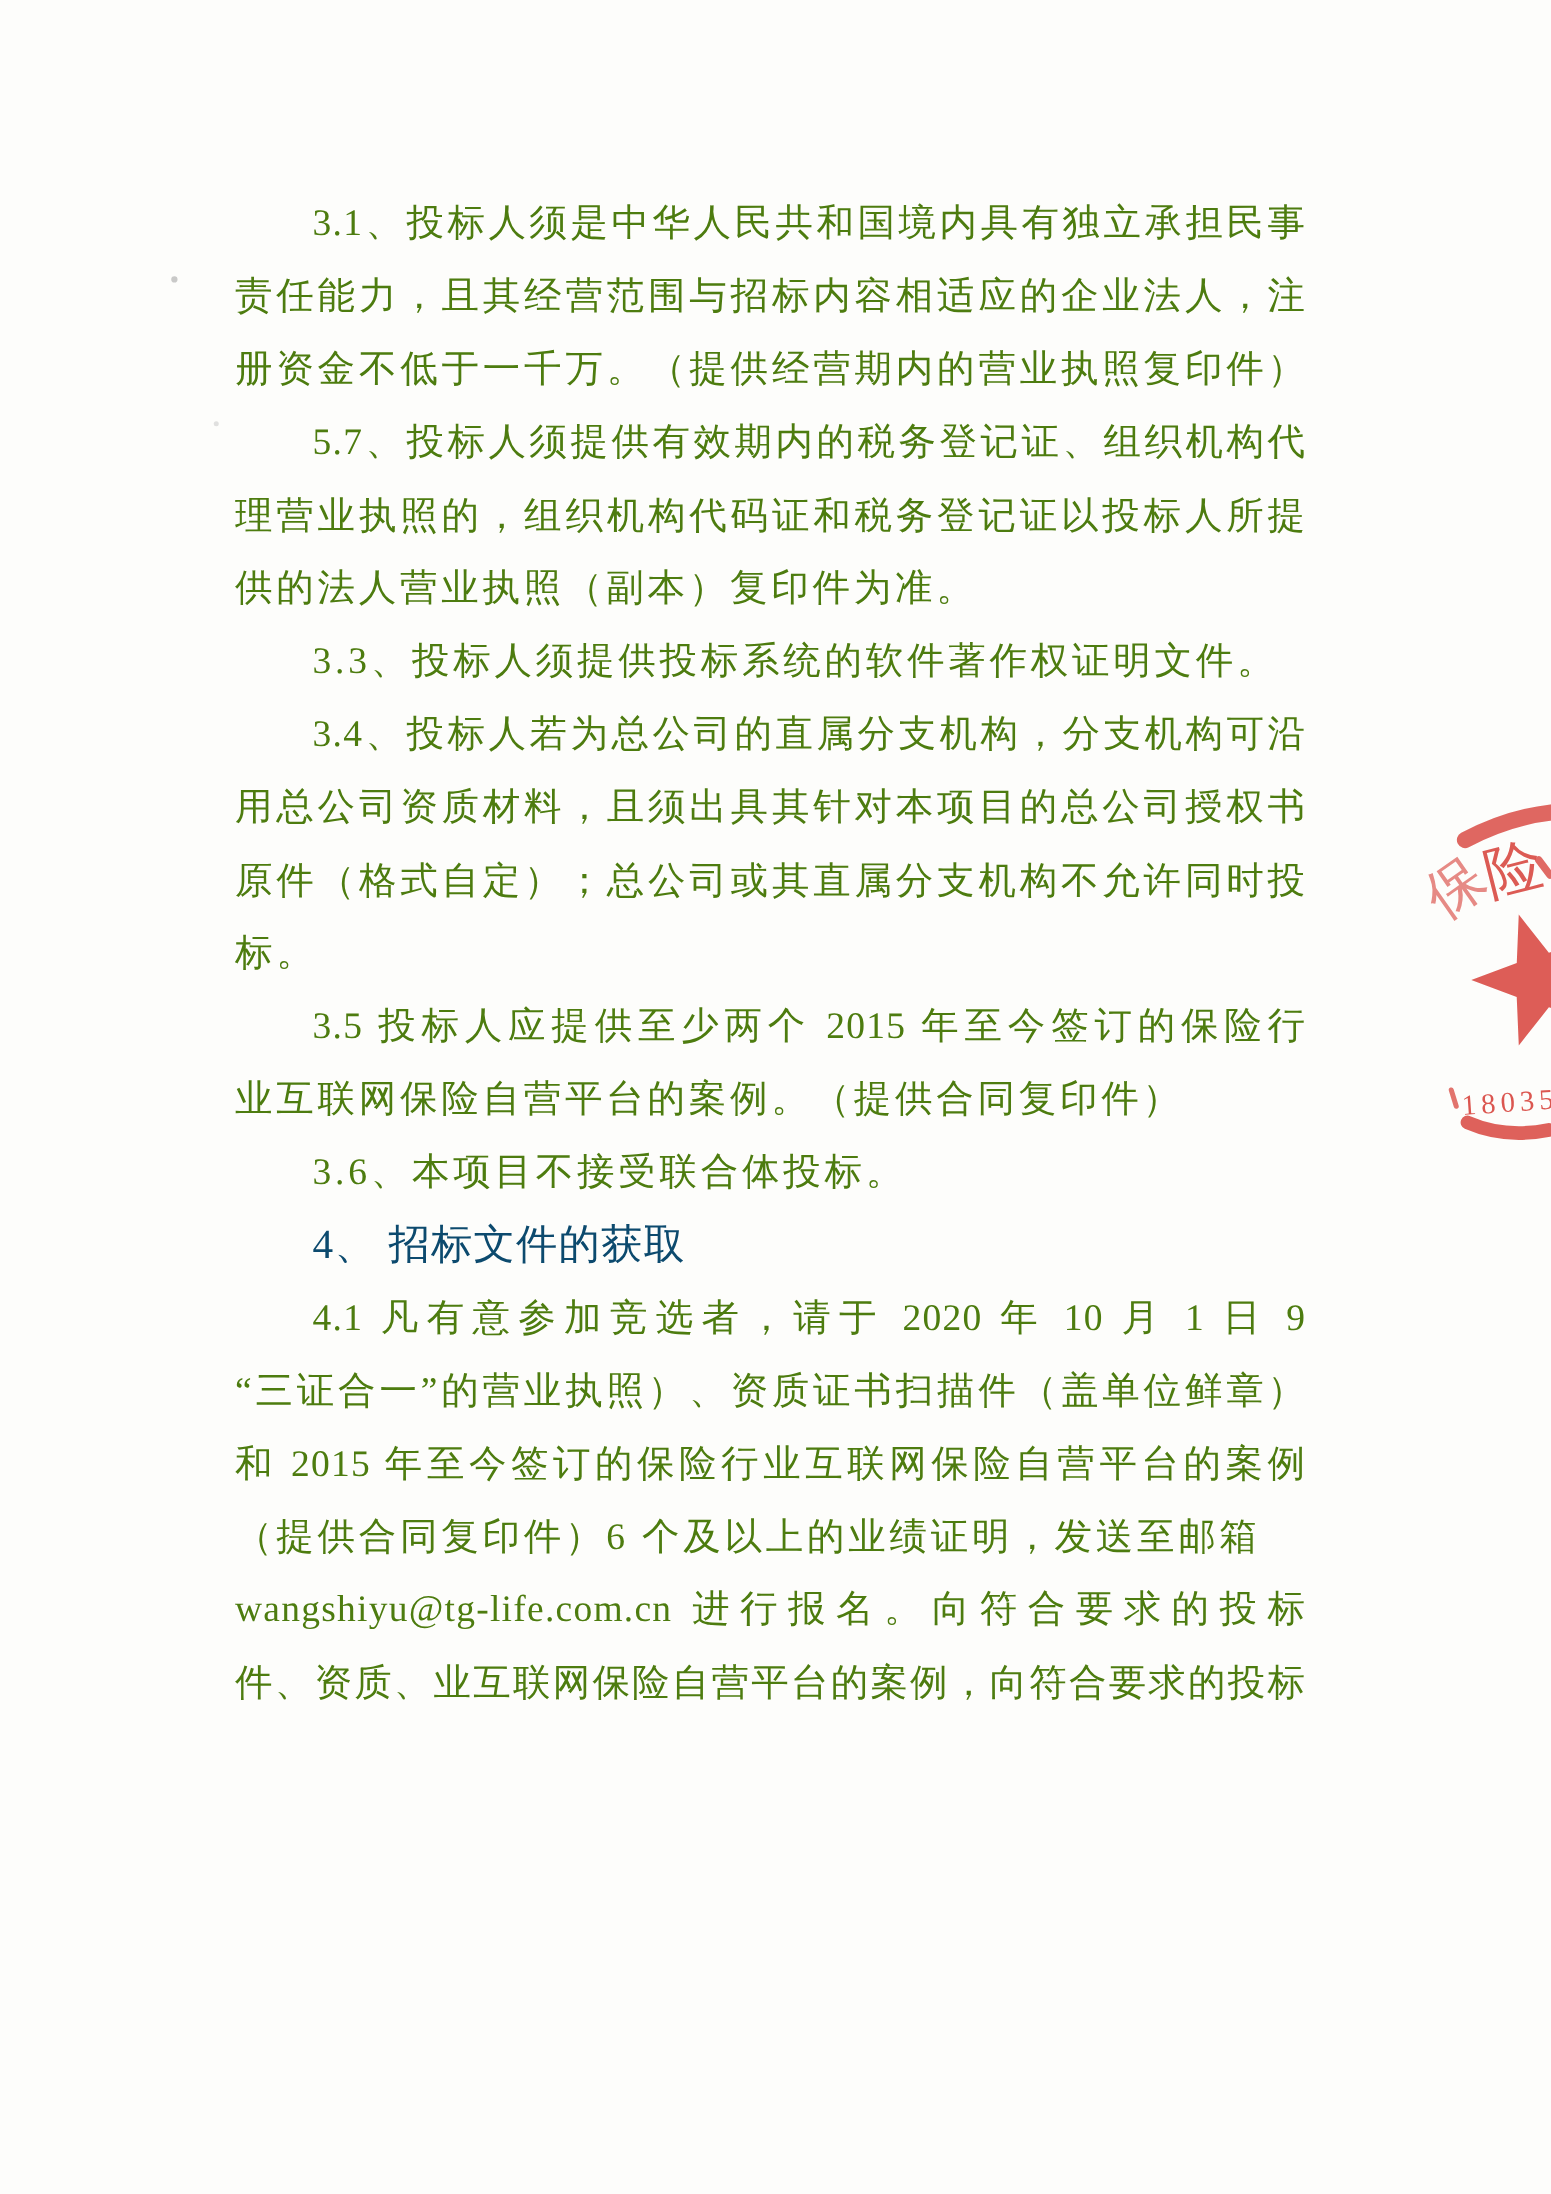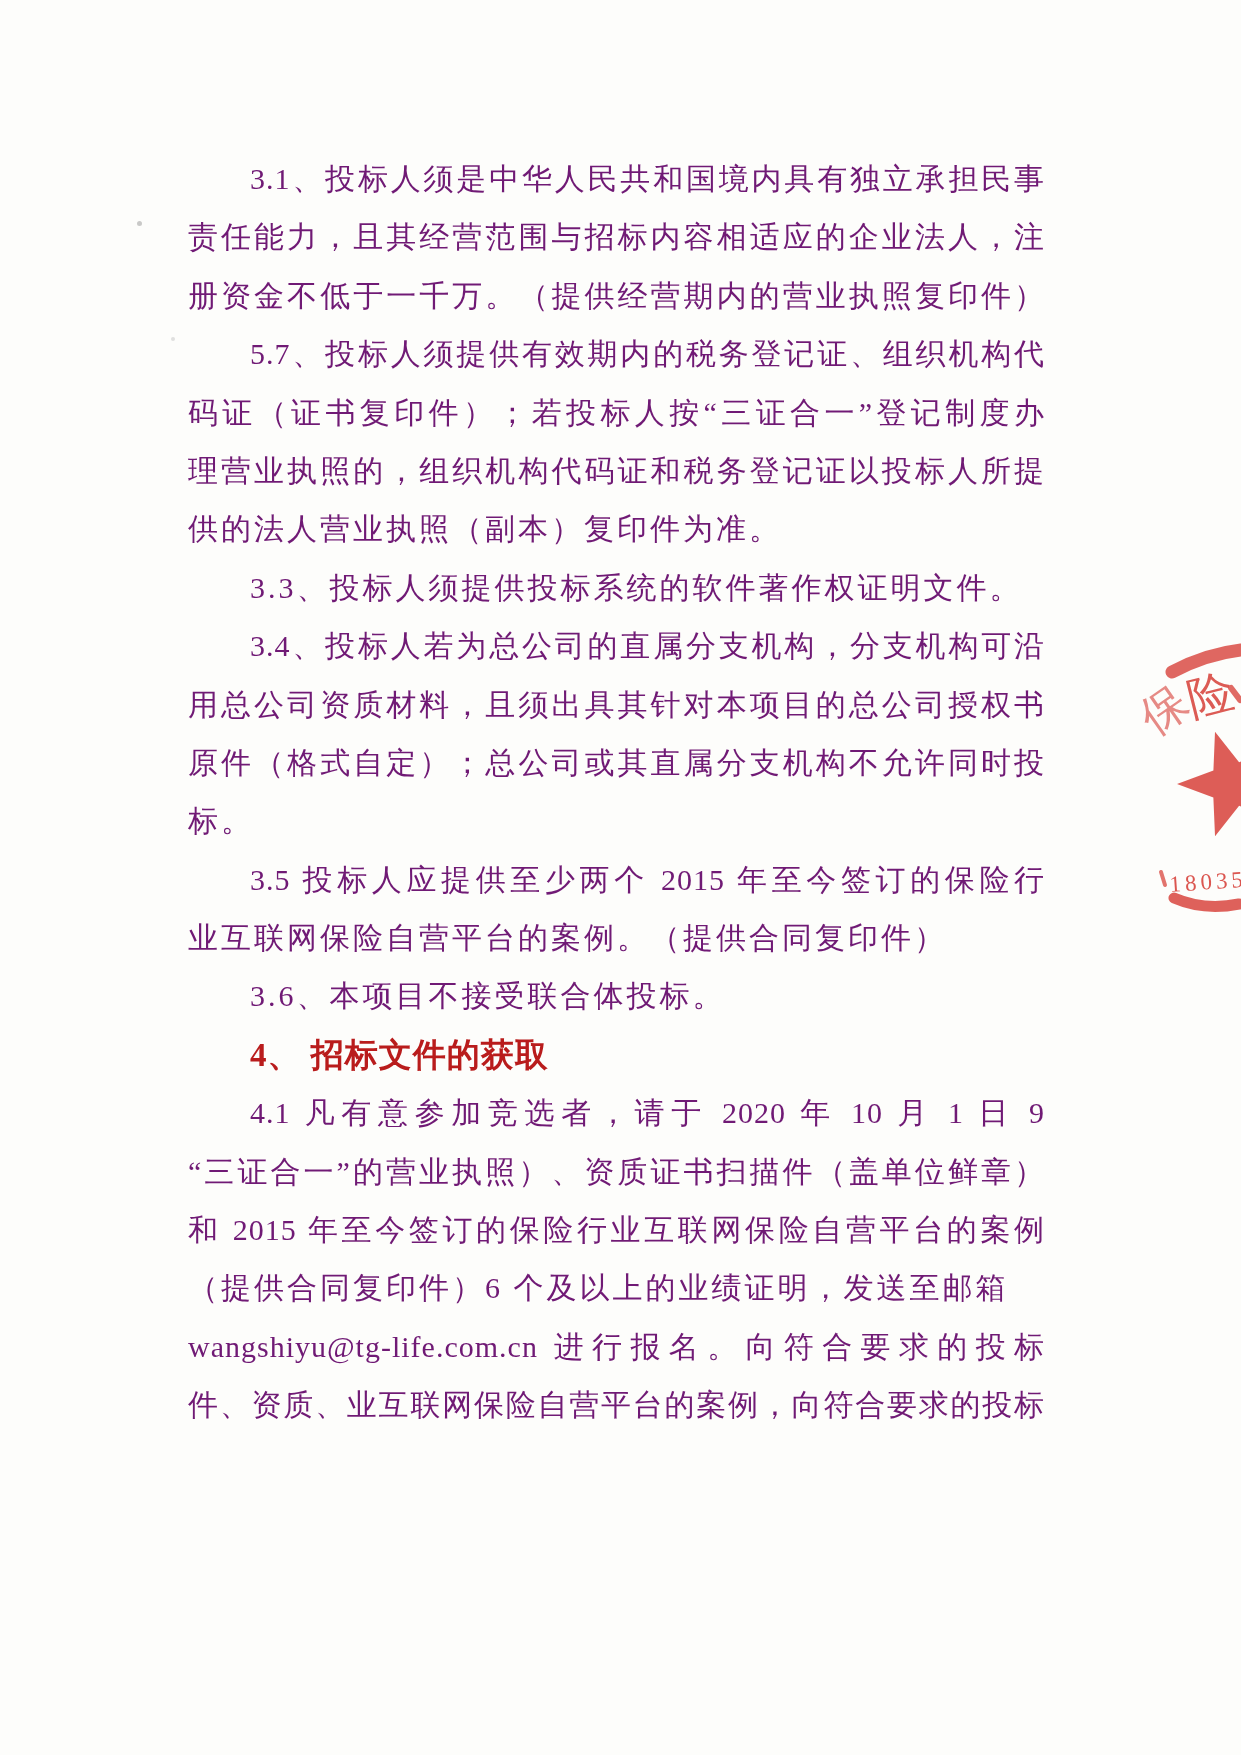--- a/index.html
+++ b/index.html
@@ -17,39 +17,39 @@
     position:absolute;
     left:188px;top:150px;
     width:857px;
   }
   .ln{
     height:58.4px;
     line-height:58.4px;
     font-size:30px;
     letter-spacing:1px;
     white-space:nowrap;
-    color:#701a75;
+    color:#4d7c0f;
   }
   .ln.fill{
     white-space:normal;
     text-align:justify;
     text-align-last:justify;
     text-justify:inter-character;
   }
   .ln.end{
     letter-spacing:3px;
   }
   .ln.ind{
     padding-left:62px;
   }
   .ln.hd{
     font-size:33px;
-    font-weight:bold;
+    font-weight:normal;
     letter-spacing:1px;
-    color:#b91c1c;
+    color:#0c4a6e;
   }
   .speck{
     position:absolute;
     border-radius:50%;
     background:#8a8a8a;
   }
   .speck.a{left:137px;top:221px;width:5px;height:5px;opacity:.45;}
   .speck.b{left:171px;top:337px;width:4px;height:4px;opacity:.25;}
   .stamp{
     position:absolute;
@@ -63,21 +63,20 @@
 </head>
 <body>
 
 <div class="page">
 
   <div class="textblock">
     <div class="ln ind fill">3.1、投标人须是中华人民共和国境内具有独立承担民事</div>
     <div class="ln fill">责任能力，且其经营范围与招标内容相适应的企业法人，注</div>
     <div class="ln fill">册资金不低于一千万。（提供经营期内的营业执照复印件）</div>
     <div class="ln ind fill">5.7、投标人须提供有效期内的税务登记证、组织机构代</div>
-    <div class="ln fill">码证（证书复印件）；若投标人按“三证合一”登记制度办</div>
     <div class="ln fill">理营业执照的，组织机构代码证和税务登记证以投标人所提</div>
     <div class="ln end">供的法人营业执照（副本）复印件为准。</div>
     <div class="ln ind end">3.3、投标人须提供投标系统的软件著作权证明文件。</div>
     <div class="ln ind fill">3.4、投标人若为总公司的直属分支机构，分支机构可沿</div>
     <div class="ln fill">用总公司资质材料，且须出具其针对本项目的总公司授权书</div>
     <div class="ln fill">原件（格式自定）；总公司或其直属分支机构不允许同时投</div>
     <div class="ln end">标。</div>
     <div class="ln ind fill">3.5 投标人应提供至少两个 2015 年至今签订的保险行</div>
     <div class="ln end">业互联网保险自营平台的案例。（提供合同复印件）</div>
     <div class="ln ind end">3.6、本项目不接受联合体投标。</div>

